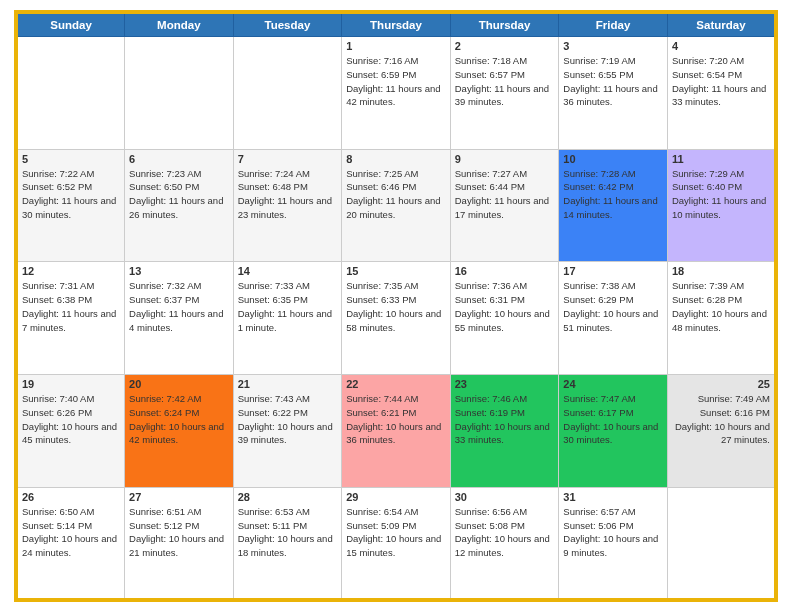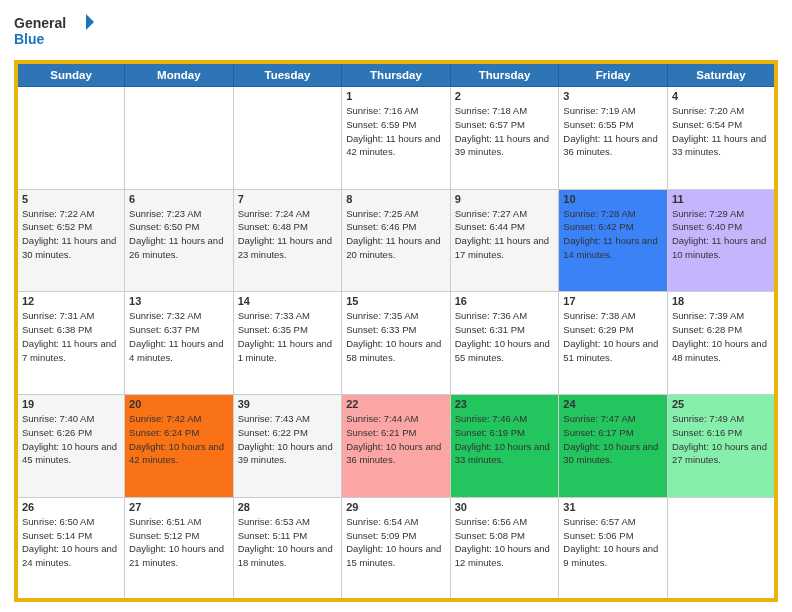--- a/index.html
+++ b/index.html
@@ -81,33 +81,20 @@
       color: #333;
     }
     .empty {
       background: #fff !important;
     }
   </style>
 </head>
 <body>
 
 <div class="page">
-  <div class="header">
-    <div class="logo">
-  <svg width="80" height="42" viewBox="0 0 80 42">
-    <text x="0" y="18" font-size="14" font-weight="bold" fill="#333" font-family="Arial">General</text>
-    <text x="0" y="34" font-size="14" font-weight="bold" fill="#1a75bb" font-family="Arial">Blue</text>
-    <polygon points="72,4 80,12 72,20" fill="#1a75bb"></polygon>
-  </svg>
-</div>
-    <div class="title-block">
-      <div class="month-title"></div>
-      <div class="subtitle"></div>
-    </div>
-  </div>
   <table class="calendar">
     <thead>
       <tr id="dow-row">
           <th>Sunday</th>
           <th>Monday</th>
           <th>Tuesday</th>
           <th>Thursday</th>
           <th>Thursday</th>
           <th>Friday</th>
           <th>Saturday</th>
@@ -238,21 +225,21 @@
 Sunset: 6:26 PM
 Daylight: 10 hours and 45 minutes.</div>
           </td>
           <td style="background: #f97316;">
             <span class="day-num">20</span>
             <div class="cell-info">Sunrise: 7:42 AM
 Sunset: 6:24 PM
 Daylight: 10 hours and 42 minutes.</div>
           </td>
           <td style="background: rgb(245, 245, 245);">
-            <span class="day-num">39</span>
+            <span class="day-num">21</span>
             <div class="cell-info">Sunrise: 7:43 AM
 Sunset: 6:22 PM
 Daylight: 10 hours and 39 minutes.</div>
           </td>
           <td style="background: #fca5a5;">
             <span class="day-num">22</span>
             <div class="cell-info">Sunrise: 7:44 AM
 Sunset: 6:21 PM
 Daylight: 10 hours and 36 minutes.</div>
           </td>
@@ -261,21 +248,21 @@
             <div class="cell-info">Sunrise: 7:46 AM
 Sunset: 6:19 PM
 Daylight: 10 hours and 33 minutes.</div>
           </td>
           <td style="background: #22c55e;">
             <span class="day-num">24</span>
             <div class="cell-info">Sunrise: 7:47 AM
 Sunset: 6:17 PM
 Daylight: 10 hours and 30 minutes.</div>
           </td>
-          <td style="background: #86efac;">
+          <td style="background: #e5e5e5; text-align: right;">
             <span class="day-num">25</span>
             <div class="cell-info">Sunrise: 7:49 AM
 Sunset: 6:16 PM
 Daylight: 10 hours and 27 minutes.</div>
           </td>
         </tr>
         <tr>
           <td>
             <span class="day-num">26</span>
             <div class="cell-info">Sunrise: 6:50 AM

